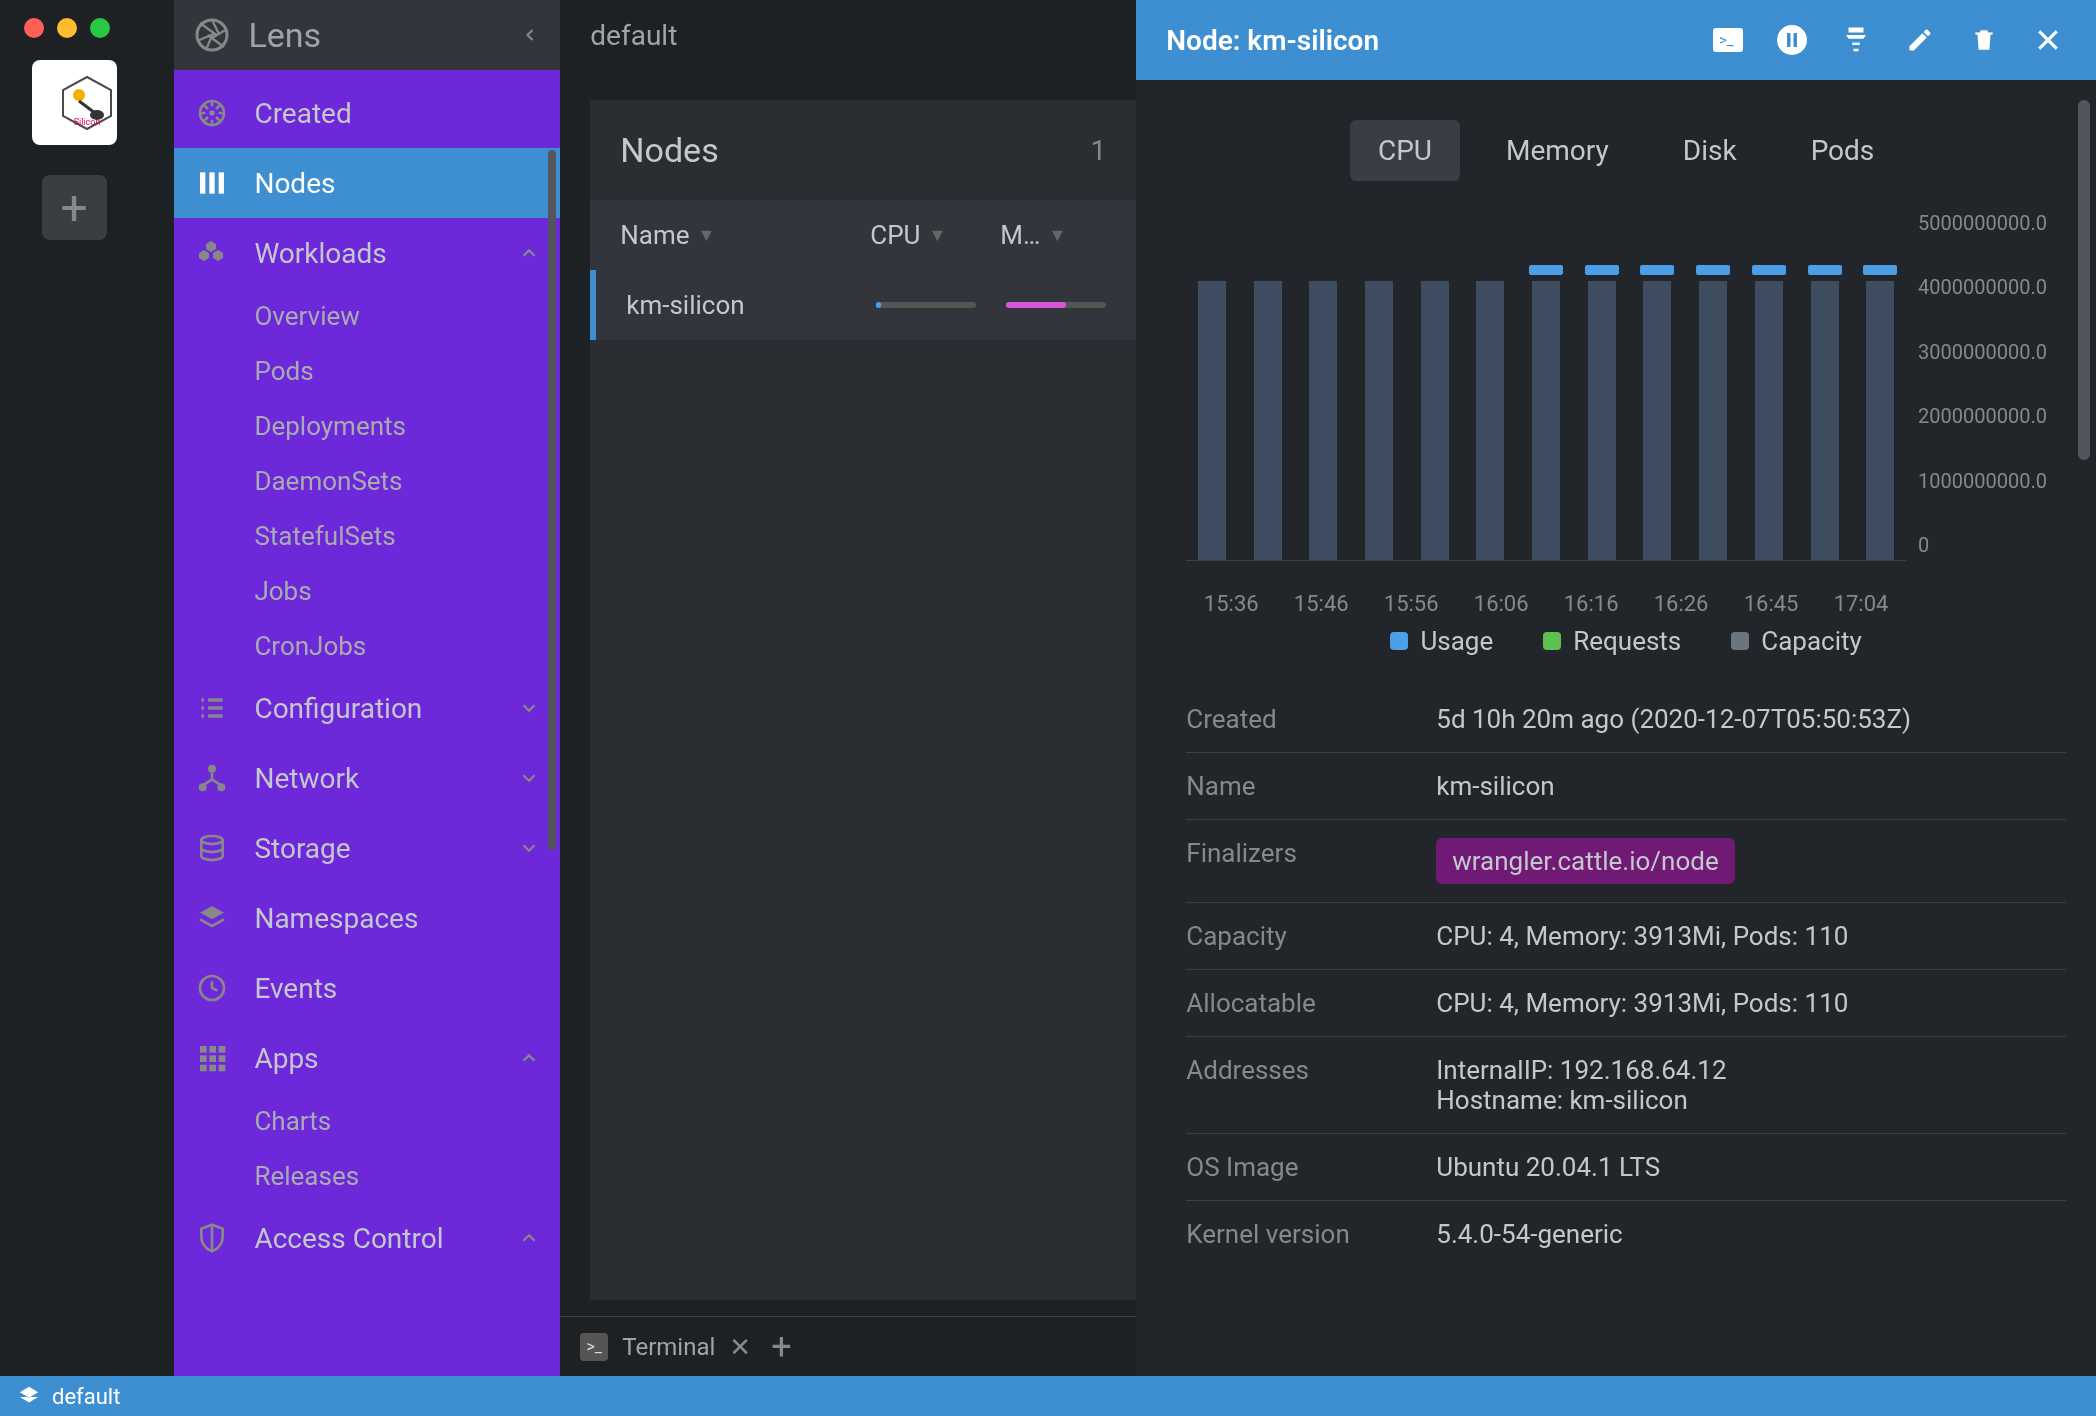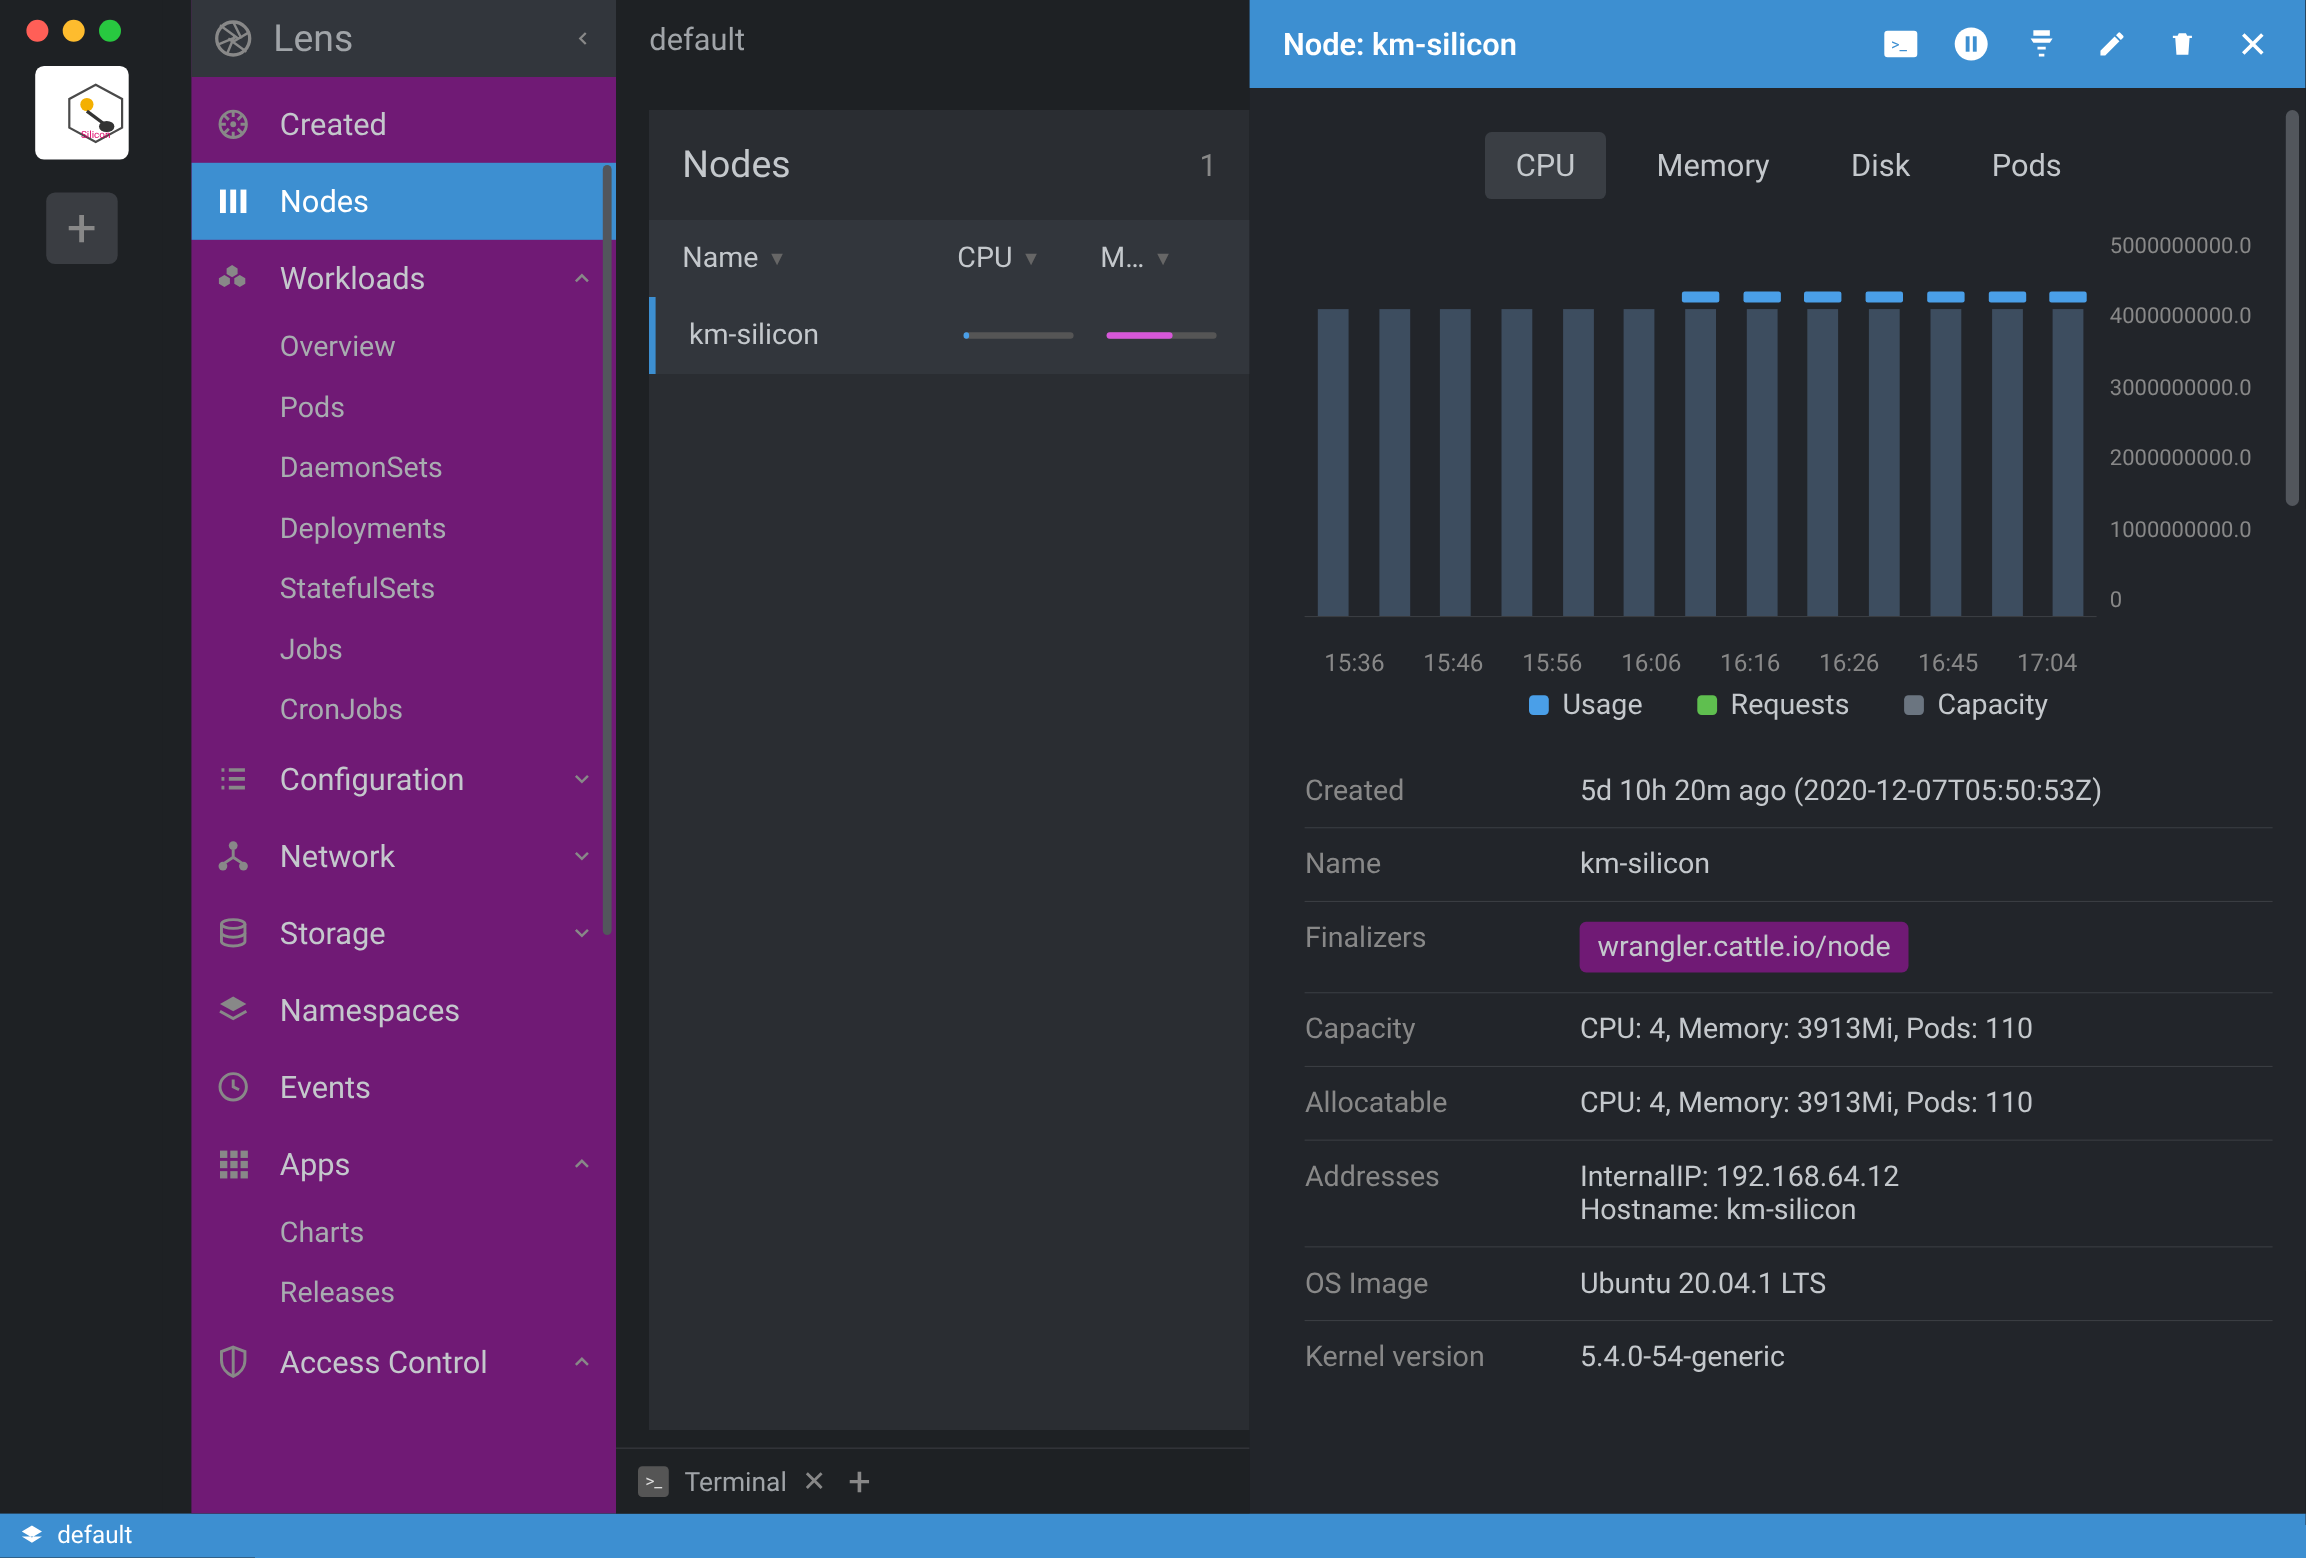--- a/index.html
+++ b/index.html
@@ -15,21 +15,21 @@
 .tl-yellow { background: #febc2e; }
 .tl-green { background: #28c840; }
 
 
 .rail { width: 150px; background: #1e2124; display: flex; flex-direction: column; align-items: center; padding-top: 60px; gap: 30px; }
 .rail-logo { width: 85px; height: 85px; background: #fff; border-radius: 8px; display:flex; align-items:center; justify-content:flex-end; }
 .rail-logo svg { width: 60px; height: 60px; }
 .rail-add { width: 65px; height: 65px; background: #3a3d42; border-radius: 8px; display:flex; align-items:center; justify-content:center; color:#888; font-size: 48px; }
 
 
-.sidebar { width: 390px; background: #701a75; display:flex; flex-direction:column;margin-left:26px; }
+.sidebar { width: 390px; background: #6d28d9; display:flex; flex-direction:column;margin-left:26px; }
 .sidebar-header { height: 70px; display:flex; align-items:center; padding: 0 20px; background:#32363c; }
 .sidebar-header .aperture { width:36px; height:36px; margin-right:18px; color:#888; }
 .sidebar-header .title { font-size: 34px; color:#a0a4a8; flex:1; }
 .sidebar-header .chev { color:#888; }
 
 .nav { flex:1; overflow-y:auto; padding-top: 8px; }
 .nav-item { display:flex; align-items:center; height: 70px; padding: 0 20px; font-size: 28px; color:#c4c8cc; cursor:pointer; }
 .nav-item.selected { background:#3d8fd1; color:#fff; }
 .nav-item .nav-icon { width:36px; height:36px; margin-right:24px; display:flex; align-items:center; justify-content:center; color:#888; }
 .nav-item.selected .nav-icon { color:#fff; }
@@ -171,22 +171,22 @@
             </span>
             <span>Workloads</span>
             <span class="expand">
               <svg width="22" height="22" viewBox="0 0 24 24">
                 <path d="M6 15l6-6 6 6" stroke="currentColor" stroke-width="2.5" fill="none"></path>
               </svg>
             </span>
           </div>
           <div class="nav-sub">Overview</div>
           <div class="nav-sub">Pods</div>
+          <div class="nav-sub">Deployments</div>
           <div class="nav-sub">DaemonSets</div>
-          <div class="nav-sub">Deployments</div>
           <div class="nav-sub">StatefulSets</div>
           <div class="nav-sub">Jobs</div>
           <div class="nav-sub">CronJobs</div>
           <div class="nav-item">
             <span class="nav-icon">
               <svg viewBox="0 0 24 24" width="32" height="32">
                 <path d="M4 6h2M4 12h2M4 18h2 M9 6h11M9 12h11M9 18h11" stroke="currentColor" stroke-width="2.5"></path>
               </svg>
             </span>
             <span>Configuration</span>

